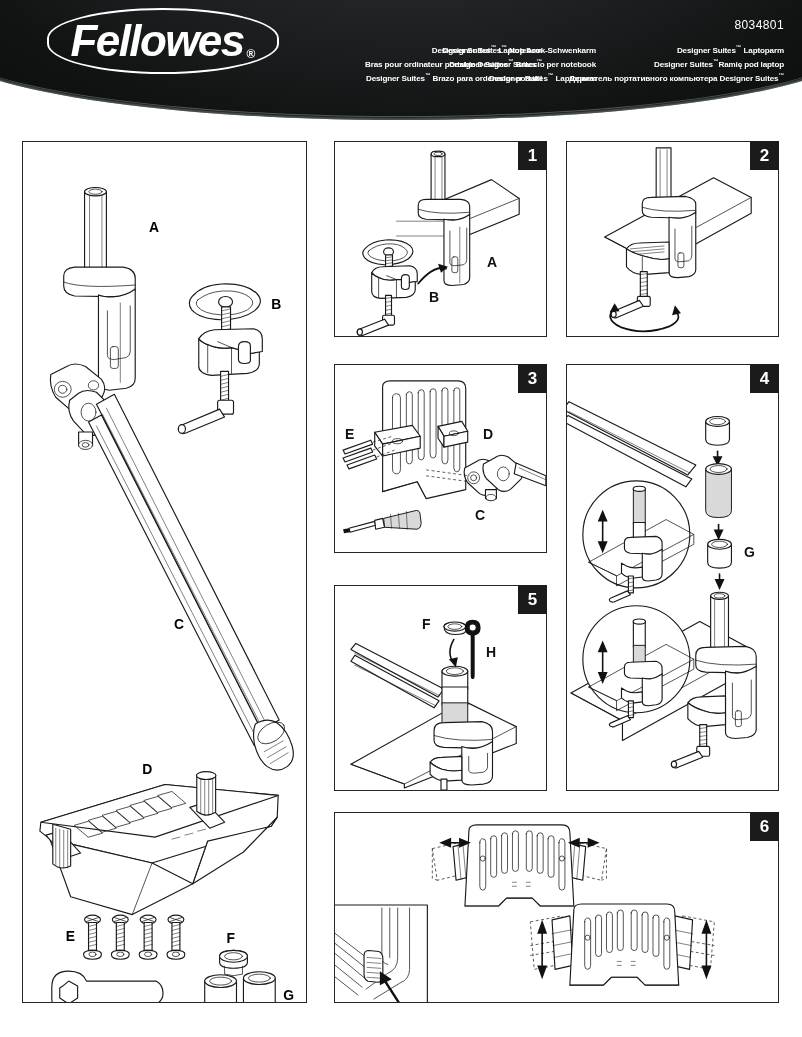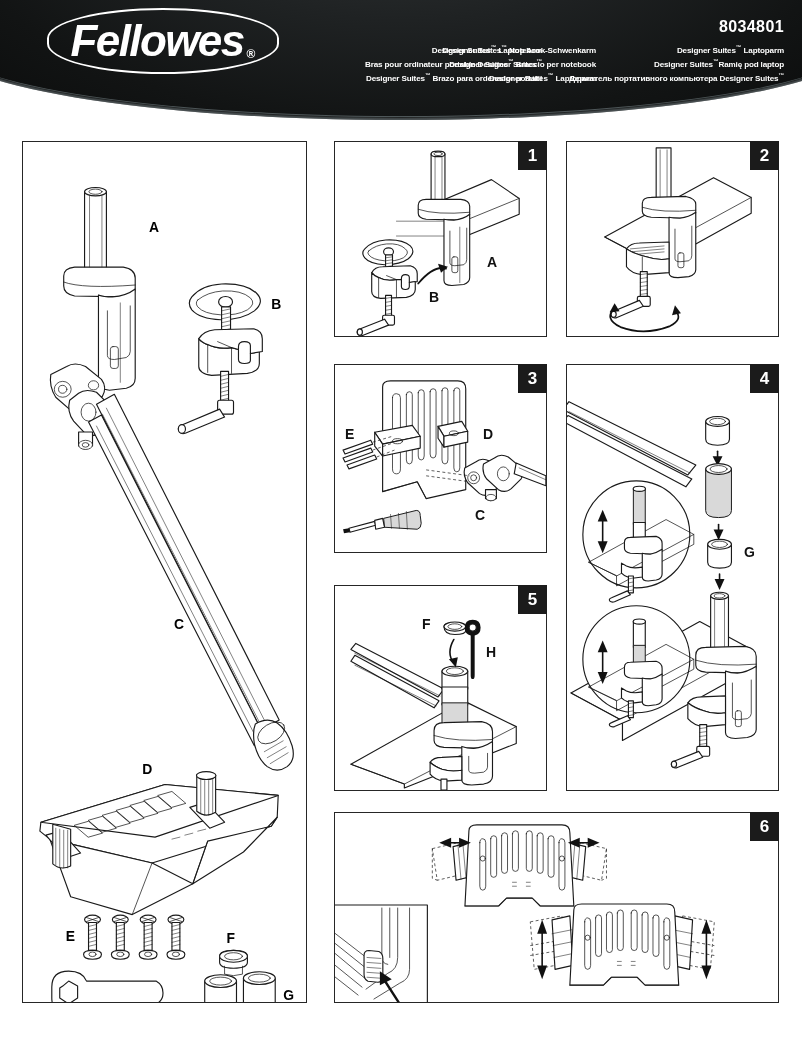--- a/index.html
+++ b/index.html
@@ -77,22 +77,22 @@
     white-space: nowrap;
   }
   #title-col-1 { left: 180px; top: 42px; width: 362px; }
   #title-col-2 { left: 380px; top: 42px; width: 216px; }
   #title-col-3 { left: 520px; top: 42px; width: 264px; }
 
   #product-code {
     position: absolute;
     right: 18px; top: 19px;
     color: #ffffff;
-    font-size: 16px;
-    font-weight: bold;
+    font-size: 12px;
+    font-weight: normal;
     letter-spacing: .4px;
     line-height: 1;
   }
   .tm { font-size: 5.6px; vertical-align: super; letter-spacing: 0; }
 
   
   .panel {
     position: absolute;
     background: #ffffff;
     border: 1.4px solid #262626;

